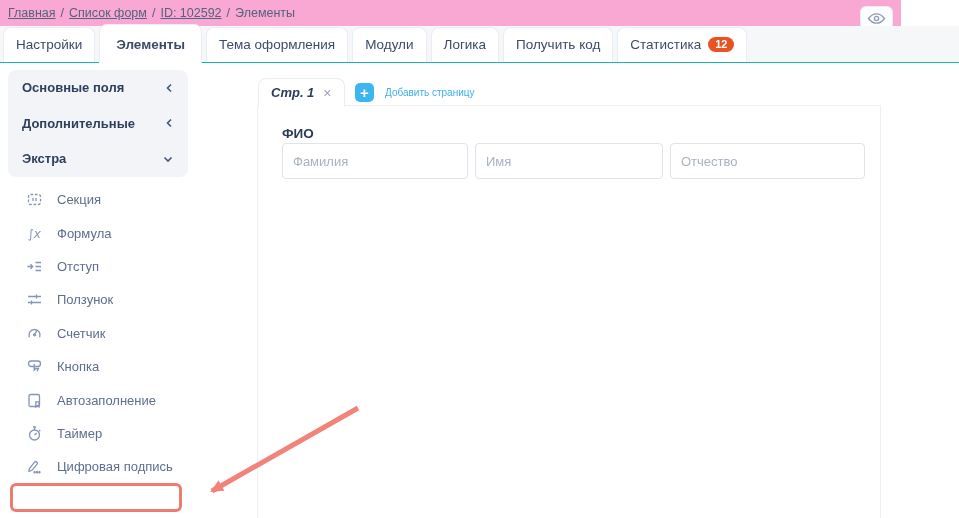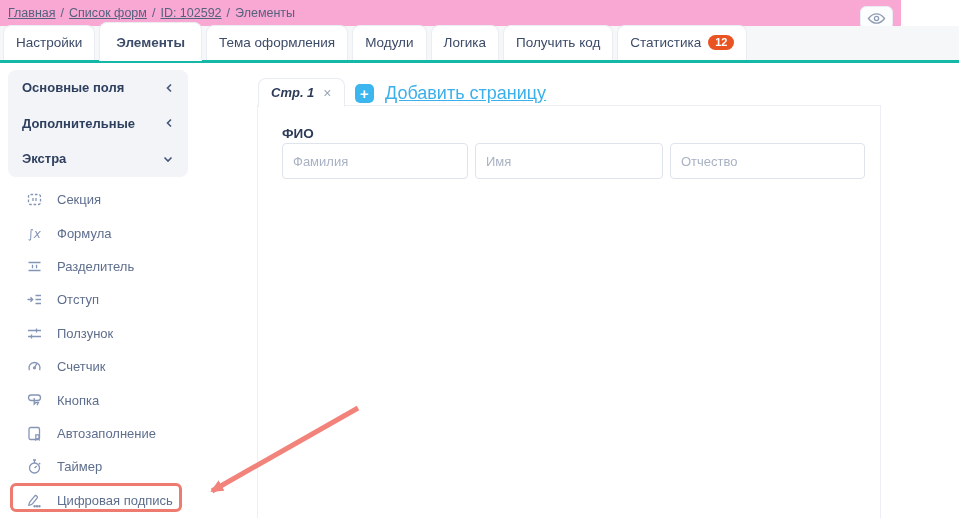--- a/index.html
+++ b/index.html
@@ -13,21 +13,21 @@
   }
   
   .topbar { position:absolute; left:0; top:0; width:901px; height:26px; background:#f9a8d4; }
   .breadcrumb { position:absolute; left:8px; top:0; height:26px; display:flex; align-items:center; font-size:12.5px; color:#55627e; gap:5px; white-space:nowrap; }
   .breadcrumb a { color:#55627e; text-decoration:underline; cursor:pointer; }
   .breadcrumb .sep { color:#55627e; }
   .eye-btn { position:absolute; top:6px; right:8px; width:33px; height:24px; background:#fcfdfe; border:1px solid #e9ecf2; border-radius:6px; display:flex; align-items:center; justify-content:center; cursor:pointer; }
   .eye-btn svg { stroke:#8e9bb3; fill:none; stroke-width:1.3; }
 
   
-  .tabstrip { position:absolute; left:0; top:26px; width:959px; height:37px; background:#f6f7f9; border-bottom:3px solid #14b8a6; display:flex; align-items:flex-end; padding-left:3px; }
+  .tabstrip { position:absolute; left:0; top:26px; width:959px; height:37px; background:#f6f7f9; border-bottom:1px solid #14b8a6; display:flex; align-items:flex-end; padding-left:3px; }
   .tab { background:#ffffff; border:1px solid #eaedf2; border-bottom:none; border-radius:8px 8px 0 0; padding:9px 12px 10px; font-size:13.5px; color:#3c4b68; margin-right:4px; white-space:nowrap; cursor:pointer; display:flex; align-items:center; gap:7px; }
   .tab.active { font-weight:bold; padding:12px 16px 11px; margin-bottom:-1px; background:#fff; z-index:2; }
   .badge { background:#e85321; color:#fff; font-size:11px; font-weight:bold; border-radius:9px; padding:2px 7px; line-height:1; }
 
   
   .side-cats { position:absolute; left:8px; top:70px; width:180px; background:#f2f4f8; border-radius:8px; overflow:hidden; }
   .cat-row { height:35.5px; display:flex; align-items:center; justify-content:space-between; padding:0 14px; cursor:pointer; }
   .cat-row .cat-label { font-size:13px; font-weight:bold; color:#2e3f5e; }
   .cat-row svg { stroke:#44577a; fill:none; stroke-width:1.6; }
 
@@ -39,21 +39,21 @@
 
   .highlight-box { position:absolute; left:10px; top:483px; width:172px; height:29px; border:3px solid #ee7b70; border-radius:6px; pointer-events:none; }
 
   
   .canvas-panel { position:absolute; left:257px; top:105px; width:624px; height:413px; background:#fff; border:1px solid #edeff4; border-bottom:none; }
   .page-tab { position:absolute; left:258px; top:78px; height:29px; background:#fff; border:1px solid #e9ecf2; border-bottom:1px solid #ffffff; border-radius:8px 8px 0 0; display:flex; align-items:center; padding:0 12px; z-index:2; cursor:pointer; }
   .page-tab .pt-label { font-size:13px; font-weight:bold; color:#2c3b58; margin-right:9px;font-style:italic; }
   .page-tab .pt-close { font-size:14px; color:#9aa4b5; cursor:pointer; line-height:1; }
   .add-page { position:absolute; left:355px; top:83px; display:flex; align-items:center; cursor:pointer; }
   .plus-ic { width:19px; height:19px; background:#3db6f0; border-radius:5px; color:#fff; font-size:15px; font-weight:bold; display:flex; align-items:center; justify-content:center; line-height:1; }
-  .add-page .ap-label { margin-left:11px; font-size:18px; color:#3cb0ea; text-decoration:underline; }
+  .add-page .ap-label { margin-left:11px; font-size:10px; color:#3cb0ea; }
 
   .fio-label { position:absolute; left:282px; top:126px; font-size:13.5px; font-weight:bold; color:#2c3b58; }
   .inputs-row { position:absolute; left:282px; top:143px; width:583px; display:flex; gap:7px; }
   .inputs-row input { height:28px; border:1px solid #dfe3eb; border-radius:4px; font-size:13px; padding:17px 10px; color:#3c4b68; outline:none; font-family:"Liberation Sans", sans-serif; }
   .inputs-row input::placeholder { color:#a9b2c3; }
   .inp-0 { width:186px; } .inp-1 { width:188px; } .inp-2 { width:195px; }
 
   
   .arrow-overlay { position:absolute; left:0; top:0; width:959px; height:518px; pointer-events:none; z-index:5; }
 </style>
@@ -146,28 +146,20 @@
     <span class="icn">
         <svg width="17" height="17" viewBox="0 0 17 17">
           <text x="1.5" y="12.5" font-size="12" font-style="italic" fill="#8595b6" stroke="none" font-family="DejaVu Sans, sans-serif">∫x</text>
         </svg>
       </span>
     <span class="lbl">Формула</span>
   </div>
   <div class="side-item">
     <span class="icn">
         <svg width="17" height="17" viewBox="0 0 17 17">
-          <path d="M2.5 4.5h12M2.5 12.5h12M6.5 6.7v3.6M10.5 6.7v3.6"></path>
-        </svg>
-      </span>
-    <span class="lbl">Разделитель</span>
-  </div>
-  <div class="side-item">
-    <span class="icn">
-        <svg width="17" height="17" viewBox="0 0 17 17">
           <path d="M1.5 8.5h5M4.5 6.2l2.2 2.3-2.2 2.3M9.5 4.5h5.5M9.5 8.5h5.5M9.5 12.5h5.5"></path>
         </svg>
       </span>
     <span class="lbl">Отступ</span>
   </div>
   <div class="side-item">
     <span class="icn">
         <svg width="17" height="17" viewBox="0 0 17 17">
           <path d="M2 5.5h13M2 11.5h13M10.5 3.5v4M5.5 9.5v4"></path>
         </svg>

